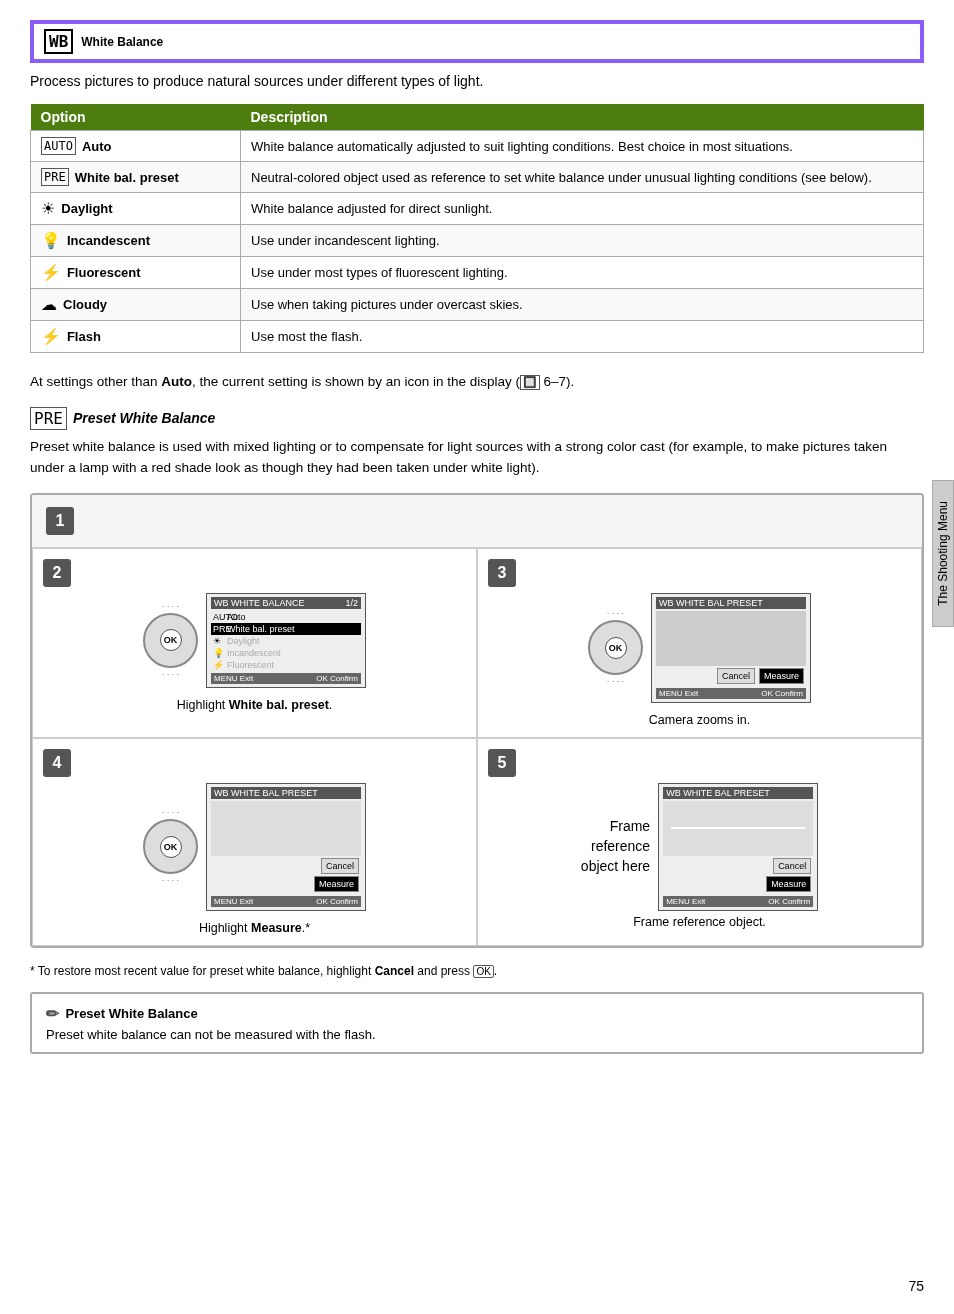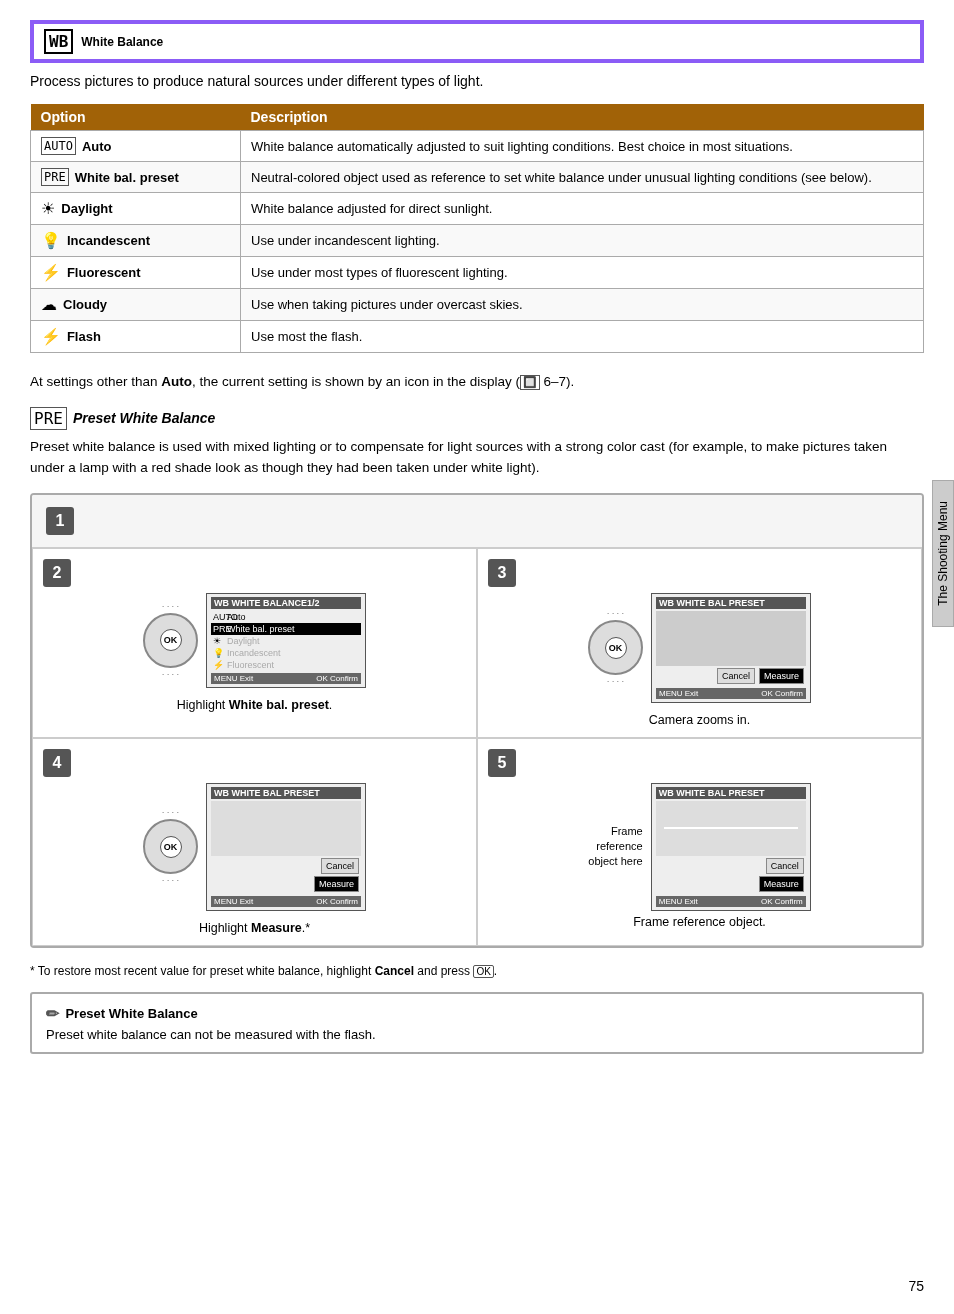--- a/index.html
+++ b/index.html
@@ -40,21 +40,21 @@
       margin-bottom: 15px;
     }
 
     
     .wb-table {
       width: 100%;
       border-collapse: collapse;
       margin-bottom: 18px;
     }
     .wb-table th {
-      background: #a16207;
+      background: #4d7c0f;
       color: #fff;
       padding: 5px 10px;
       text-align: left;
       font-size: 14px;
     }
     .wb-table td {
       border: 1px solid #aaa;
       padding: 6px 10px;
       vertical-align: middle;
       font-size: 13px;
@@ -189,26 +189,26 @@
     
     .lcd-screen {
       width: 160px;
       border: 1.5px solid #555;
       background: #eee;
       font-size: 10px;
       padding: 3px 4px;
     }
     .lcd-title-bar {
       display: flex;
+      justify-content: space-between;
       background: #555;
       color: #fff;
       padding: 1px 3px;
       font-size: 9px;
       margin-bottom: 2px;
-      font-weight: bold;
     }
     .lcd-row {
       display: flex;
       align-items: center;
       padding: 1px 2px;
       font-size: 9px;
     }
     .lcd-row.selected {
       background: #000;
       color: #fff;
@@ -537,21 +537,21 @@
       </div>
       <div class="step-caption">Highlight <strong>Measure</strong>.*</div>
     </div>
 
     <div class="step-box">
       <div class="step-header">
         <div class="step-number">5</div>
       </div>
       <div style="display:flex;align-items:center;gap:8px;">
 
-        <div style="font-size:11px;text-align:right;line-height:1.4;">
+        <div style="font-size:14px;text-align:right;line-height:1.4;">
           Frame<br>reference<br>object here
         </div>
         <div class="camera-mockup" style="margin-bottom:0;">
           <div class="lcd-preset">
             <div class="lcd-title-bar">
               <span>WB WHITE BAL PRESET</span>
             </div>
             <div style="background:#ddd;height:55px;position:relative;display:flex;align-items:center;justify-content:center;">
 
               <div style="position:absolute;left:8px;right:8px;height:2px;background:#fff;top:50%;transform:translateY(-50%);"></div>

